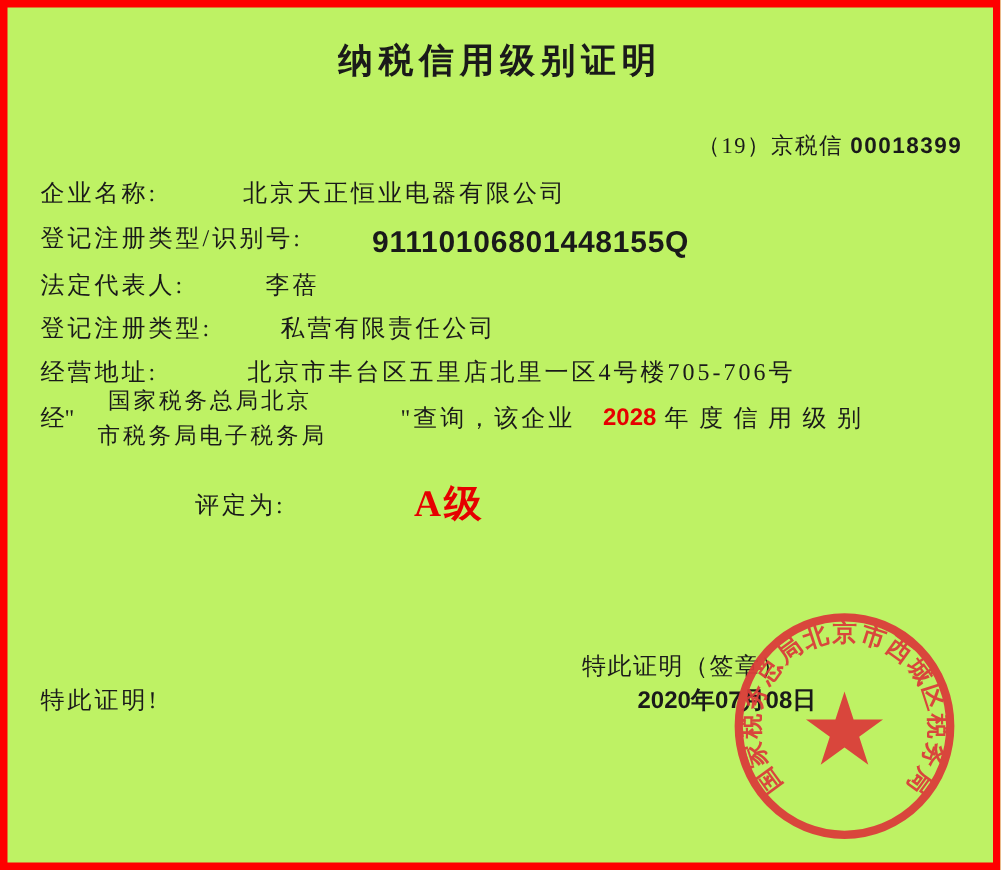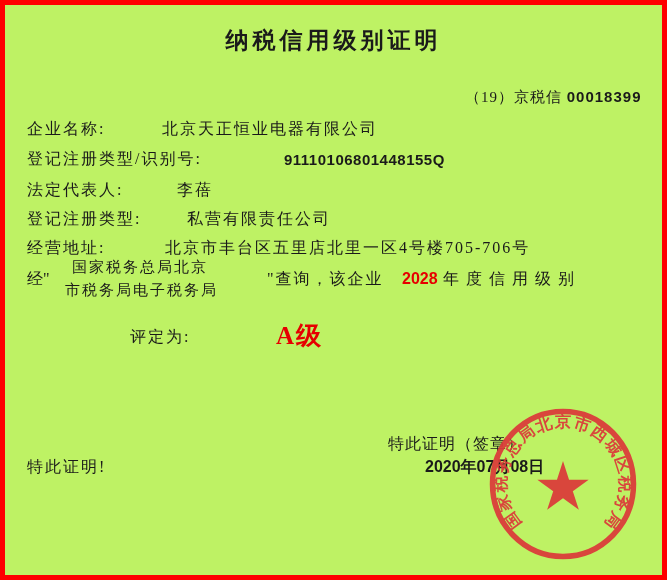--- a/index.html
+++ b/index.html
@@ -27,21 +27,21 @@
     top: 83px; left: 460px;
     font-size: 15px;
     letter-spacing: 1px;
   }
   .doc-number .num { font-family: "Liberation Sans", "DejaVu Sans", sans-serif; font-weight: 700; margin-top: 10px; }
   .row { position: absolute; left: 0; width: 100%; height: 22px; font-size: 16px; }
   .row .lbl { position: absolute; left: 22px; letter-spacing: 2px; white-space: nowrap; }
   .row .val { position: absolute; letter-spacing: 2px; white-space: nowrap; }
   .val.mono-num {
     font-family: "Liberation Sans", "DejaVu Sans", sans-serif;
-    font-weight: 700; font-size: 15px; letter-spacing: 0.5px; margin-left: 36px;
+    font-weight: 700; font-size: 20px; letter-spacing: 0.5px;
   }
   .stmt { position: absolute; left: 0; top: 0; width: 100%; }
   .stmt span, .stmt div { position: absolute; white-space: nowrap; }
   .stmt-prefix { left: 22px; top: 264px; font-size: 16px; }
   .bureau-line1 { left: 67px; top: 253px; font-size: 15px; letter-spacing: 2px; text-align: center; }
   .bureau-line2 { left: 60px; top: 276px; font-size: 15px; letter-spacing: 2px; text-align: right; }
   .stmt-middle { left: 262px; top: 264px; font-size: 16px; letter-spacing: 2px; }
   .stmt-year {
     left: 397px; top: 265px; font-size: 16px;
     font-family: "Liberation Sans", "DejaVu Sans", sans-serif;

